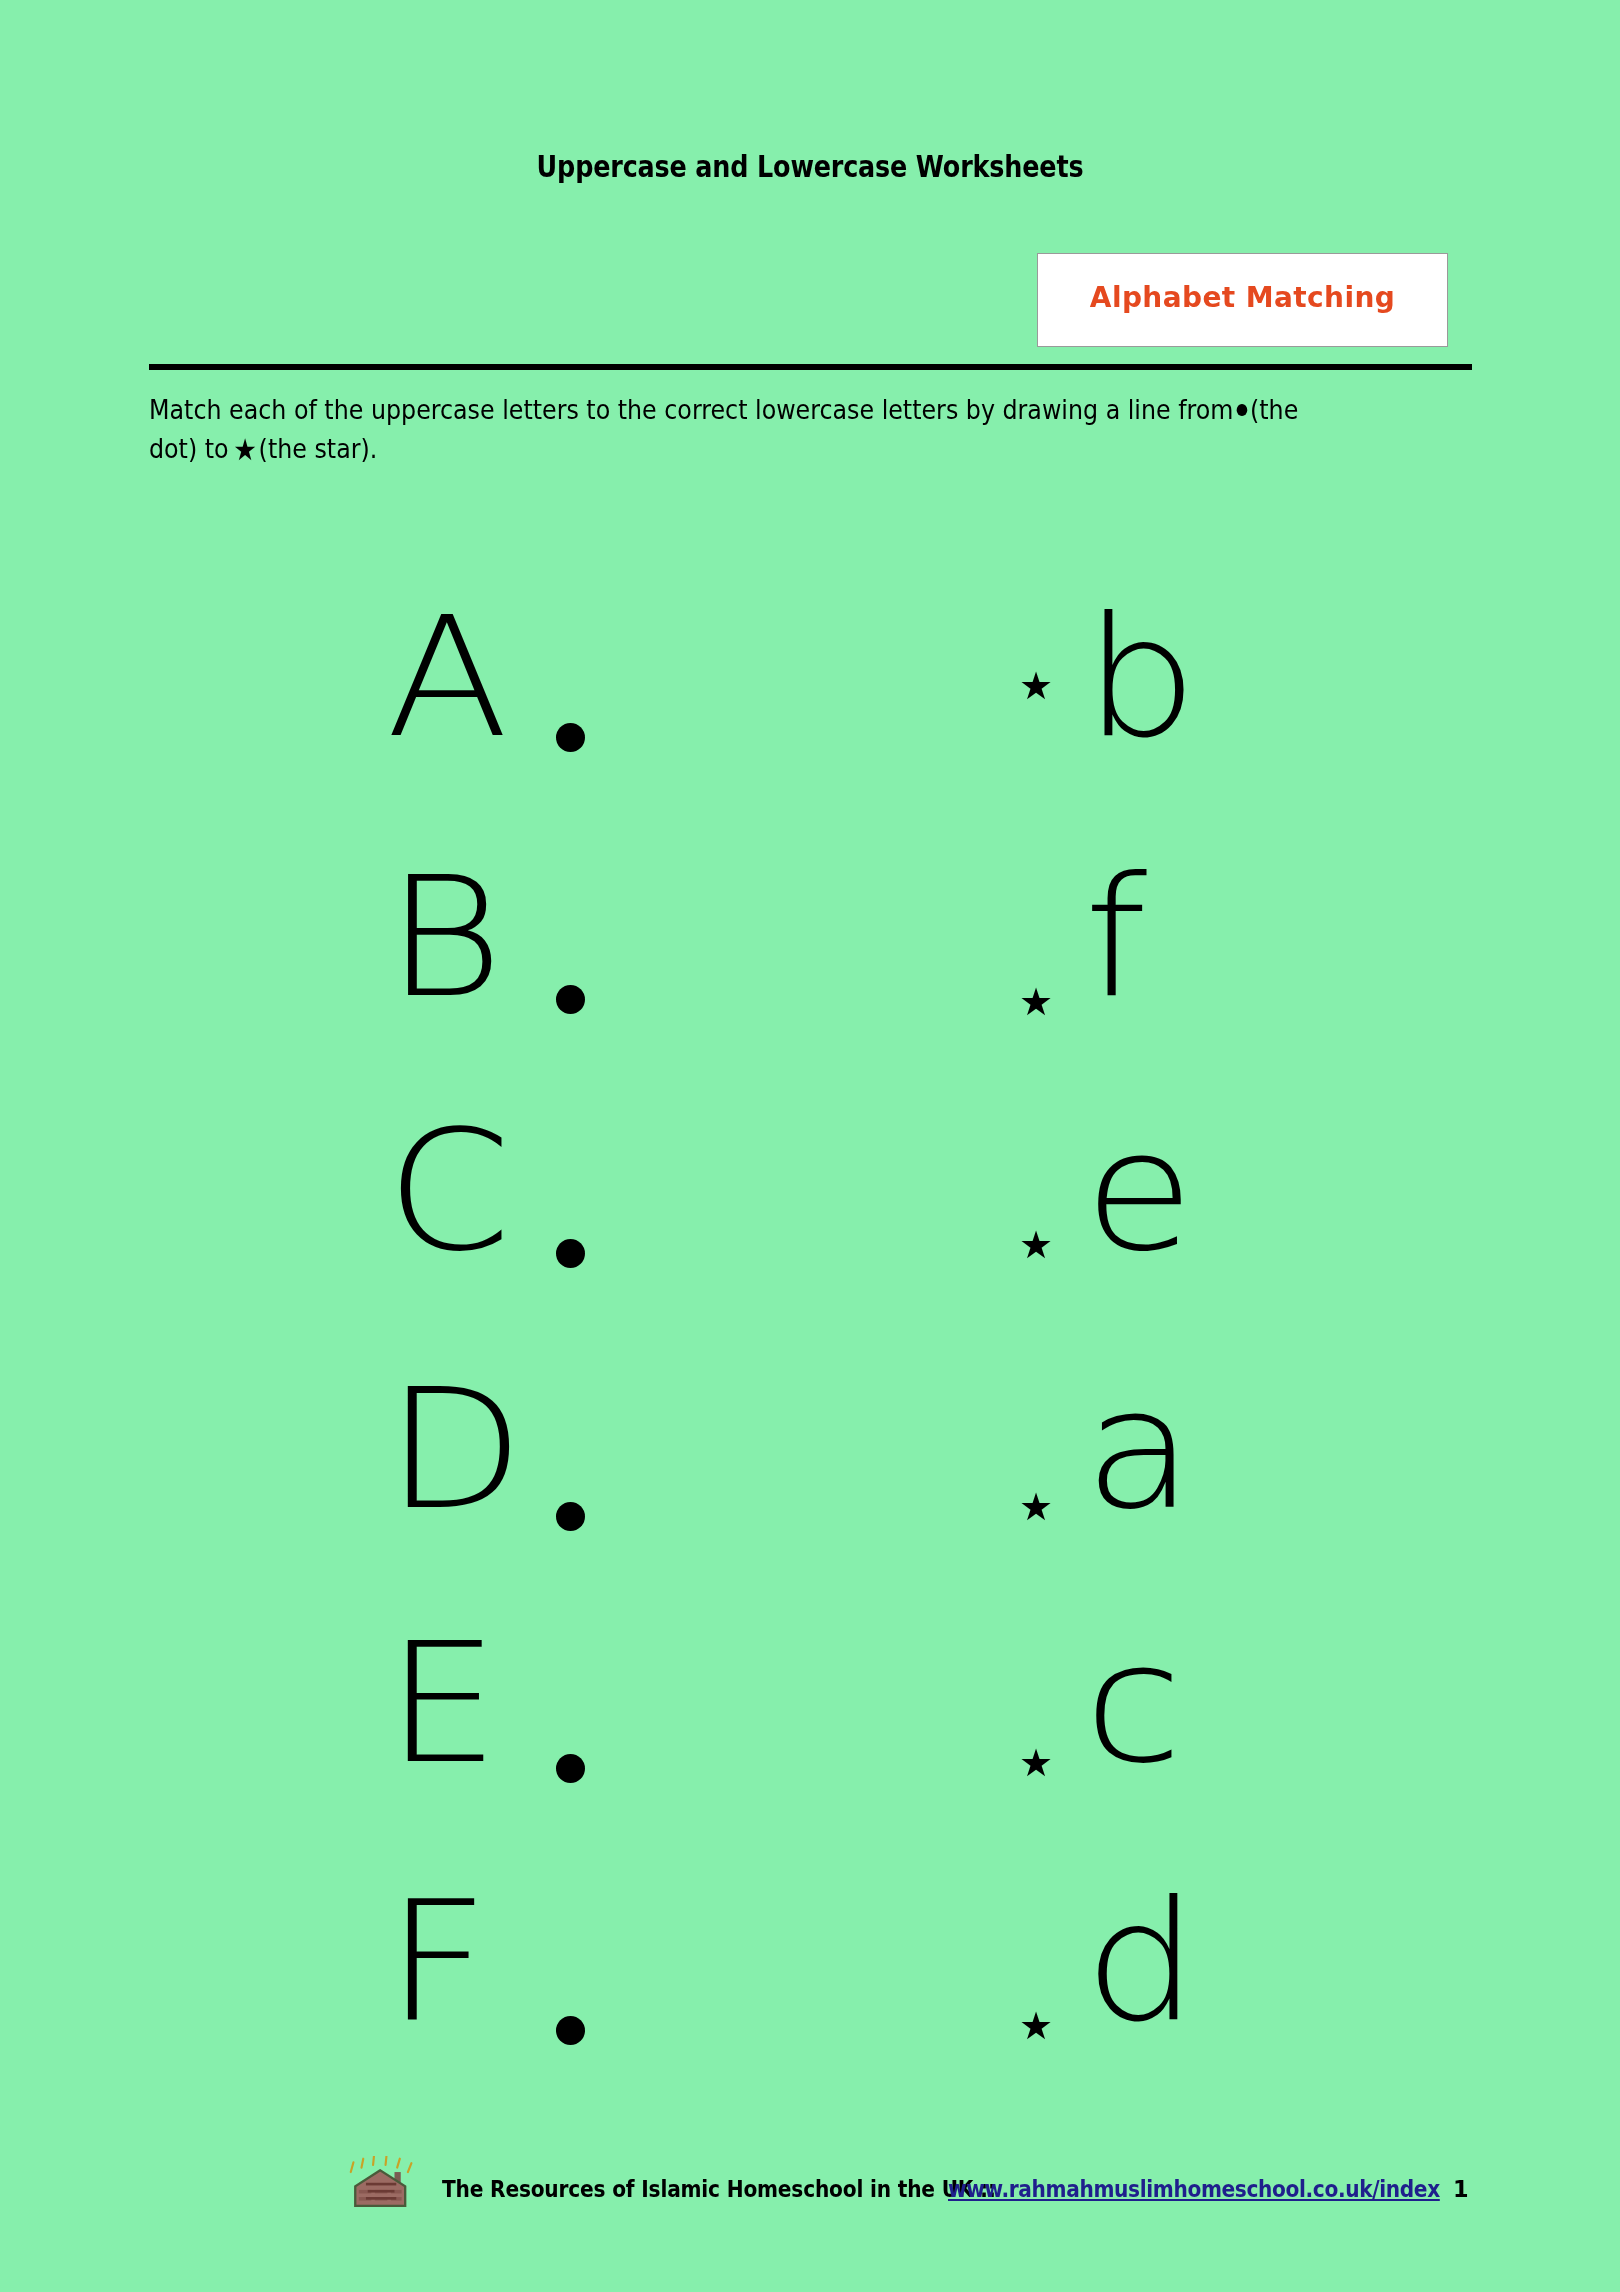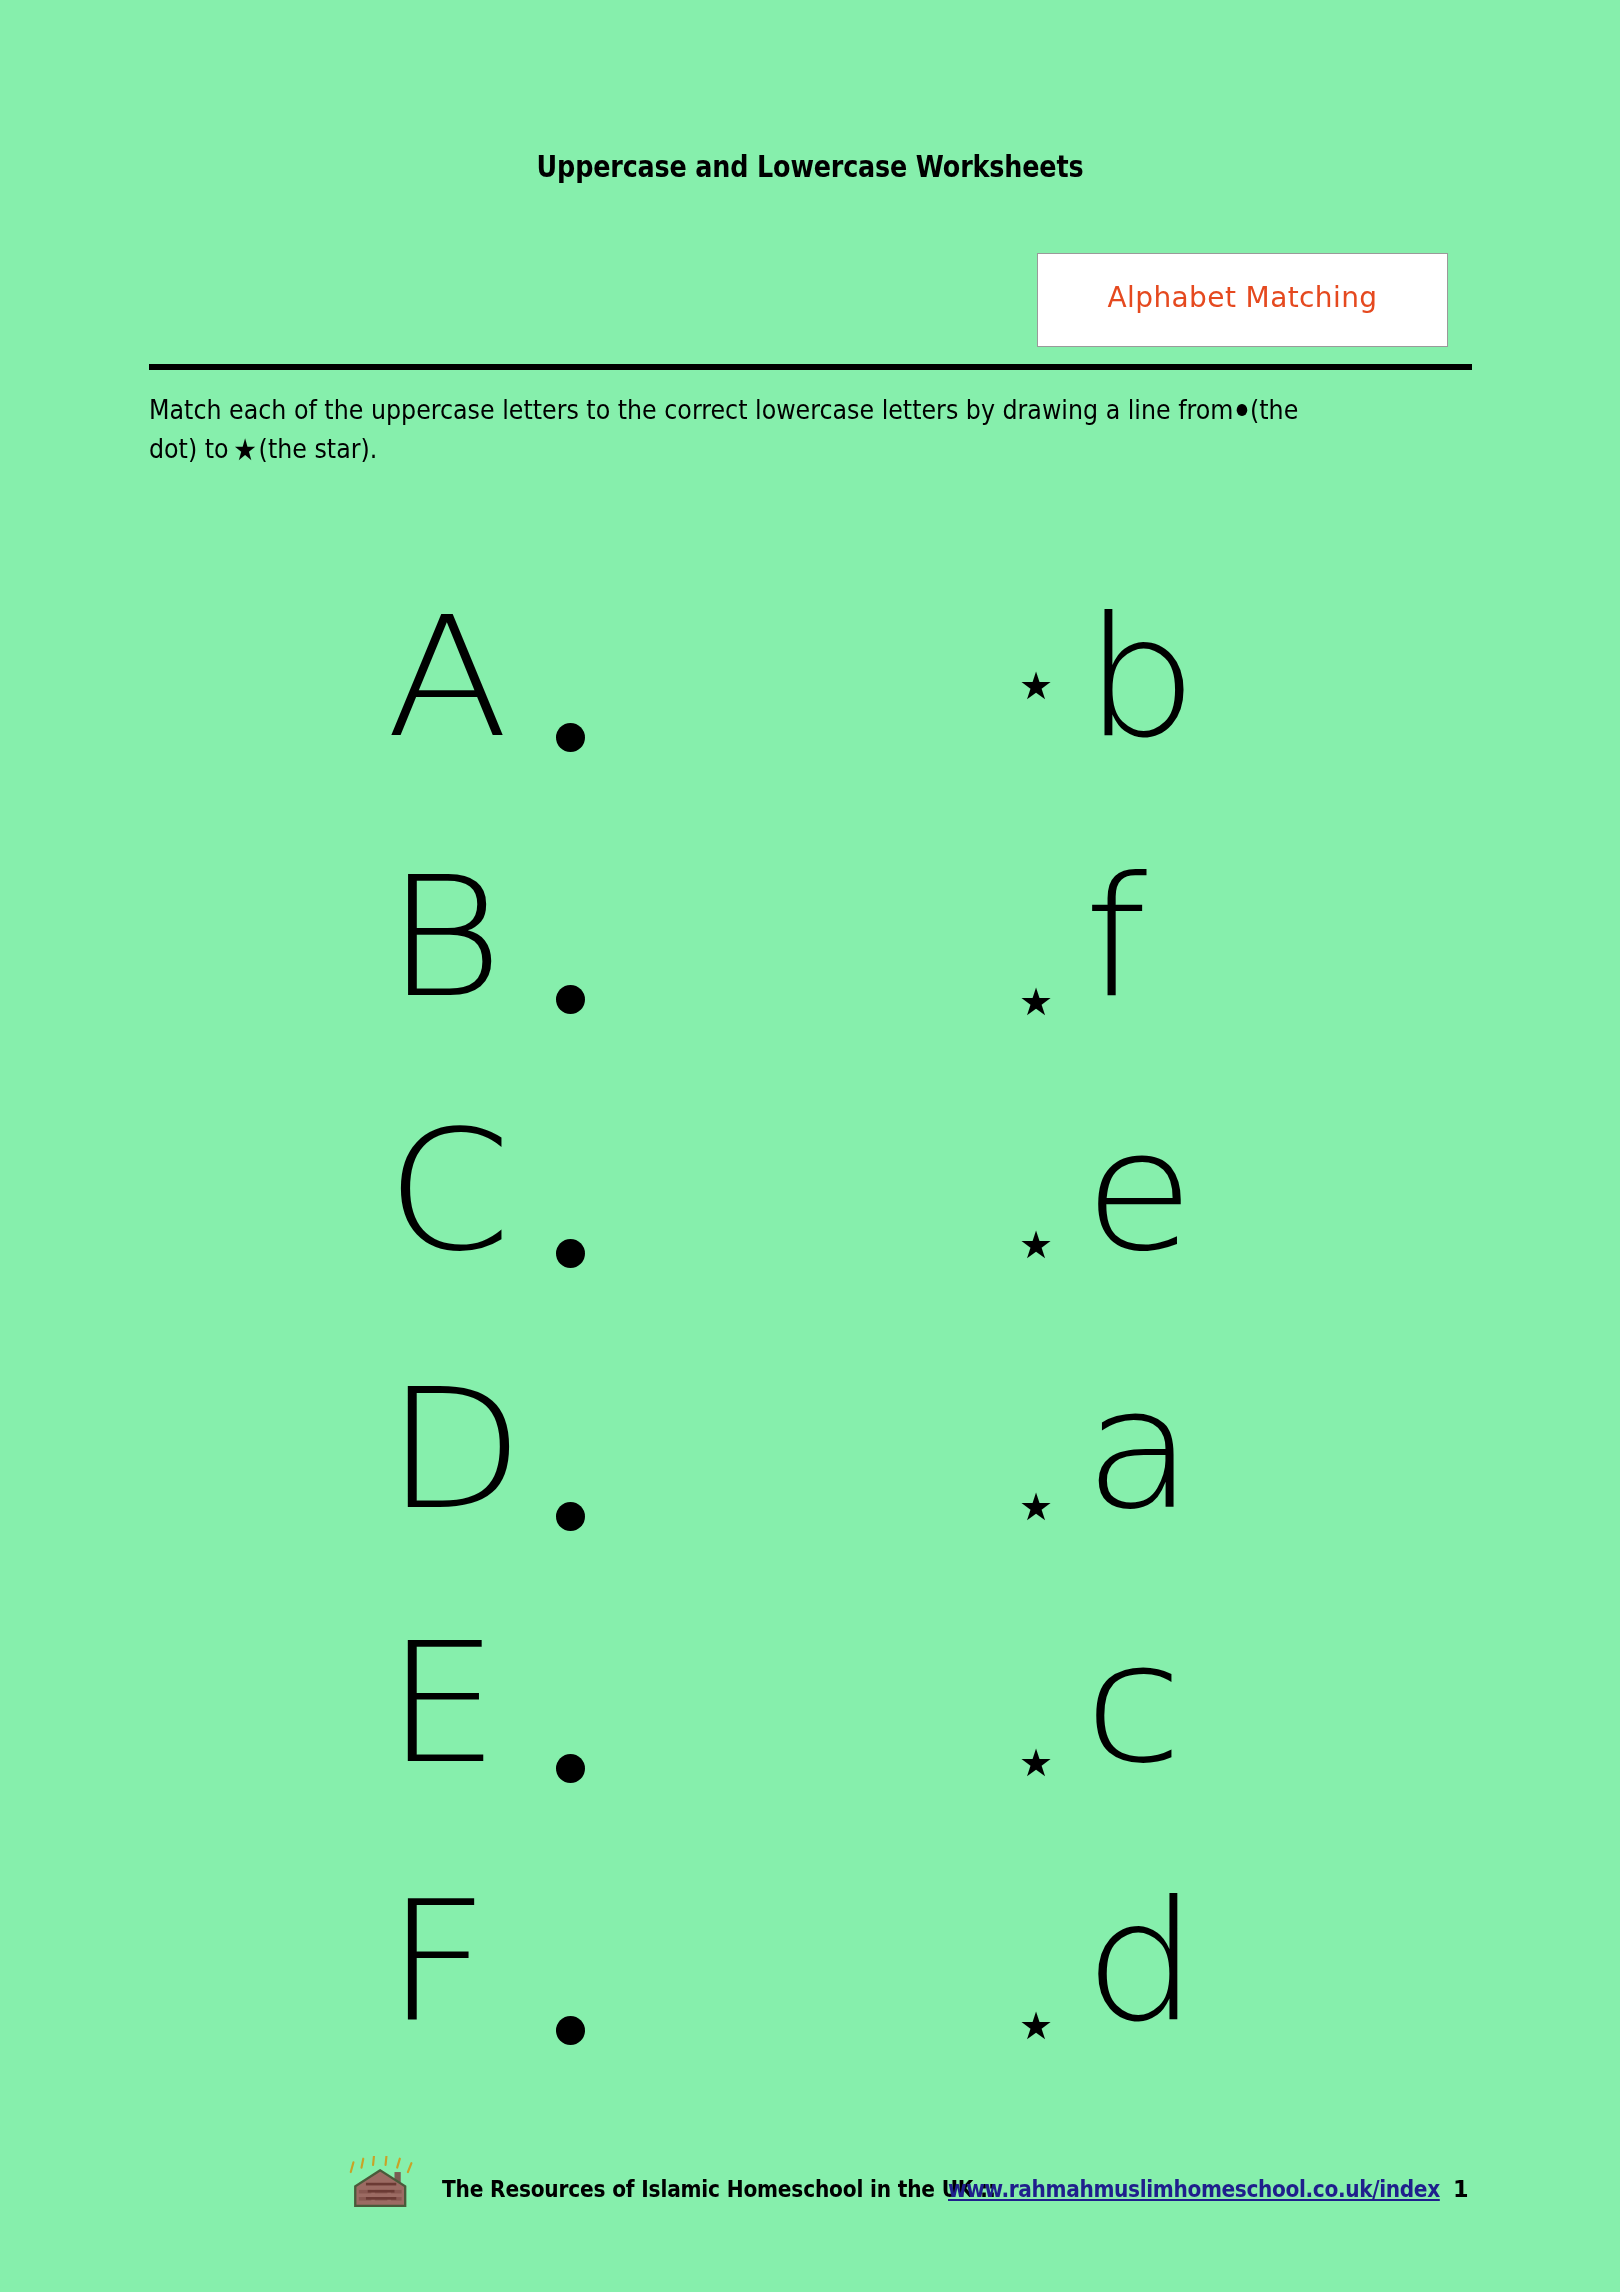--- a/index.html
+++ b/index.html
@@ -88,21 +88,21 @@
     background: #ffffff;
   }
   .matching-label {
     position: absolute;
     left: 0;
     top: 27px;
     width: 100%;
     text-align: center;
     font-family: "DejaVu Sans", sans-serif;
     font-size: 28px;
-    font-weight: normal;
+    font-weight: bold;
     letter-spacing: 0.4px;
     color: #E5491F;
     white-space: nowrap;
   }
 
   
   .header-rule {
     position: absolute;
     left: 149px;
     top: 364px;

